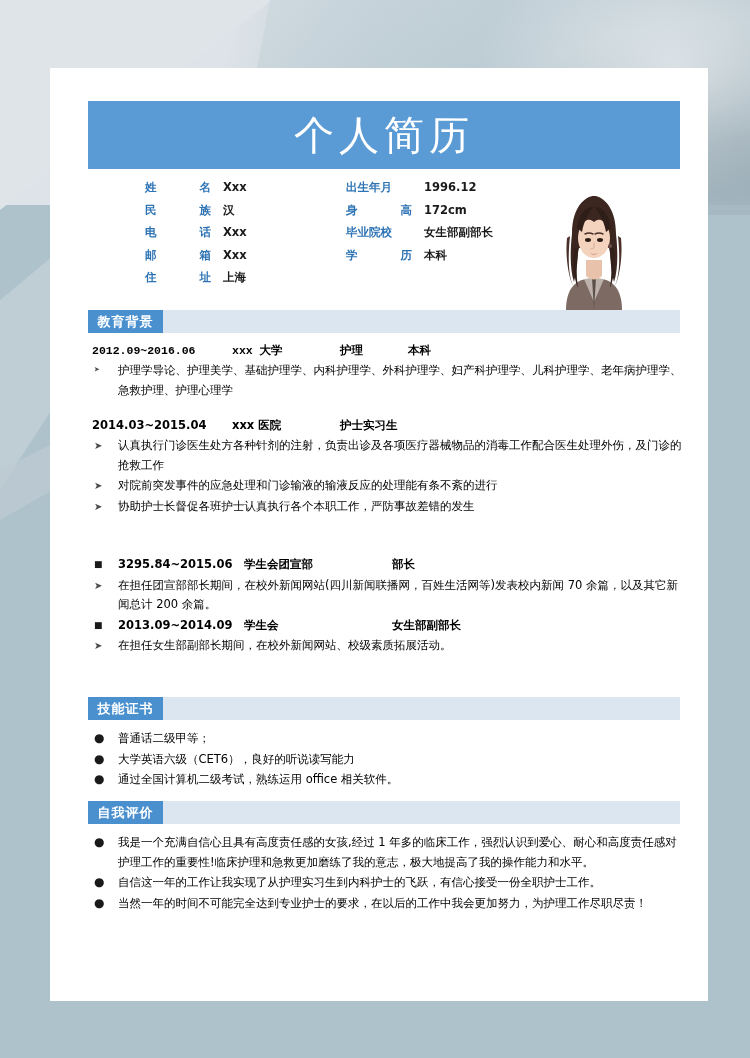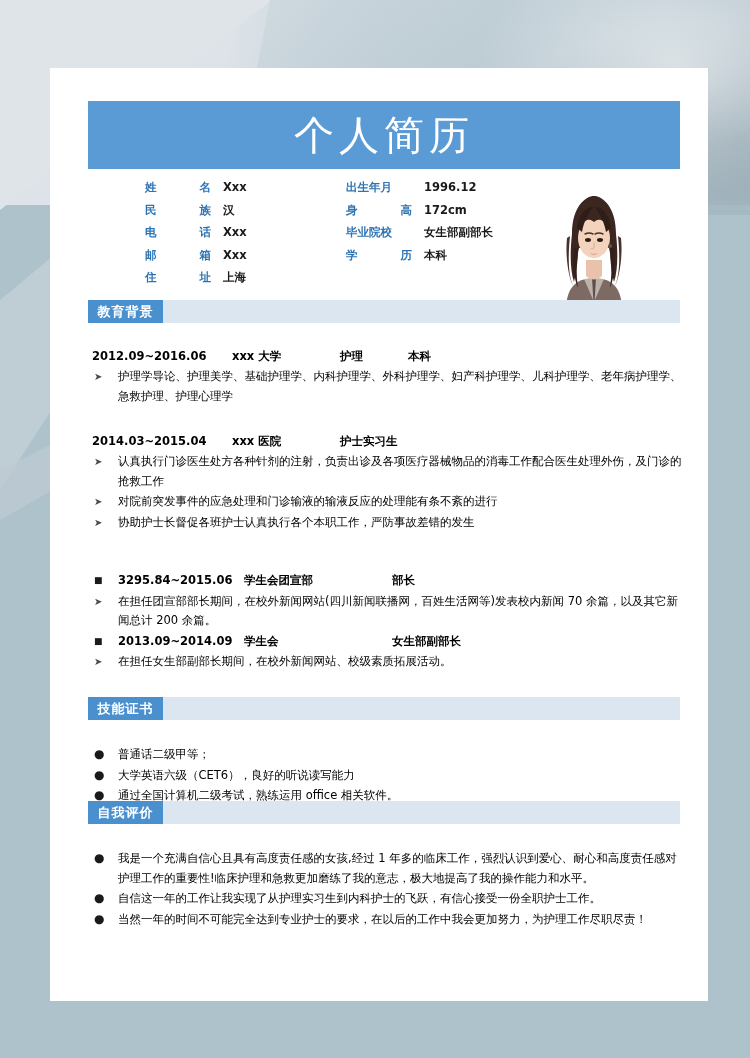--- a/index.html
+++ b/index.html
@@ -143,21 +143,21 @@
     font-size: 13px;
     font-weight: bold;
     letter-spacing: 1px;
     white-space: nowrap;
   }
 
   
   .section-body {
     margin-left: 38px;
     width: 600px;
-    padding-top: 24px;
+    padding-top: 8px;
   }
 
   .entry-line {
     display: flex;
     font-size: 11.5px;
     font-weight: bold;
     color: #000000;
     line-height: 19px;
     padding-left: 4px;
   }
@@ -187,21 +187,21 @@
   .bullet-item .marker.disc   { color: #1a1a1a; font-size: 12px; }
   .bullet-item .btext { flex: 1; }
 
   .bullet-item.sq-row .btext { display: flex; font-weight: bold; }
   .bullet-item.sq-row .c-date { width: 126px; }
   .bullet-item.sq-row .c-org  { width: 148px; }
 
   
   .sec { position: absolute; left: 0; width: 658px; }
 
-  #sec-edu      { top: 232px; }
+  #sec-edu      { top: 242px; font-family: Liberation Mono, monospace; }
   #sec-work     { top: 340px; }
   #sec-campus   { top: 478px; }
   #sec-skills   { top: 629px; }
   #sec-self     { top: 733px; }
 </style>
 </head>
 <body>
 
 <div id="backdrop">
 

